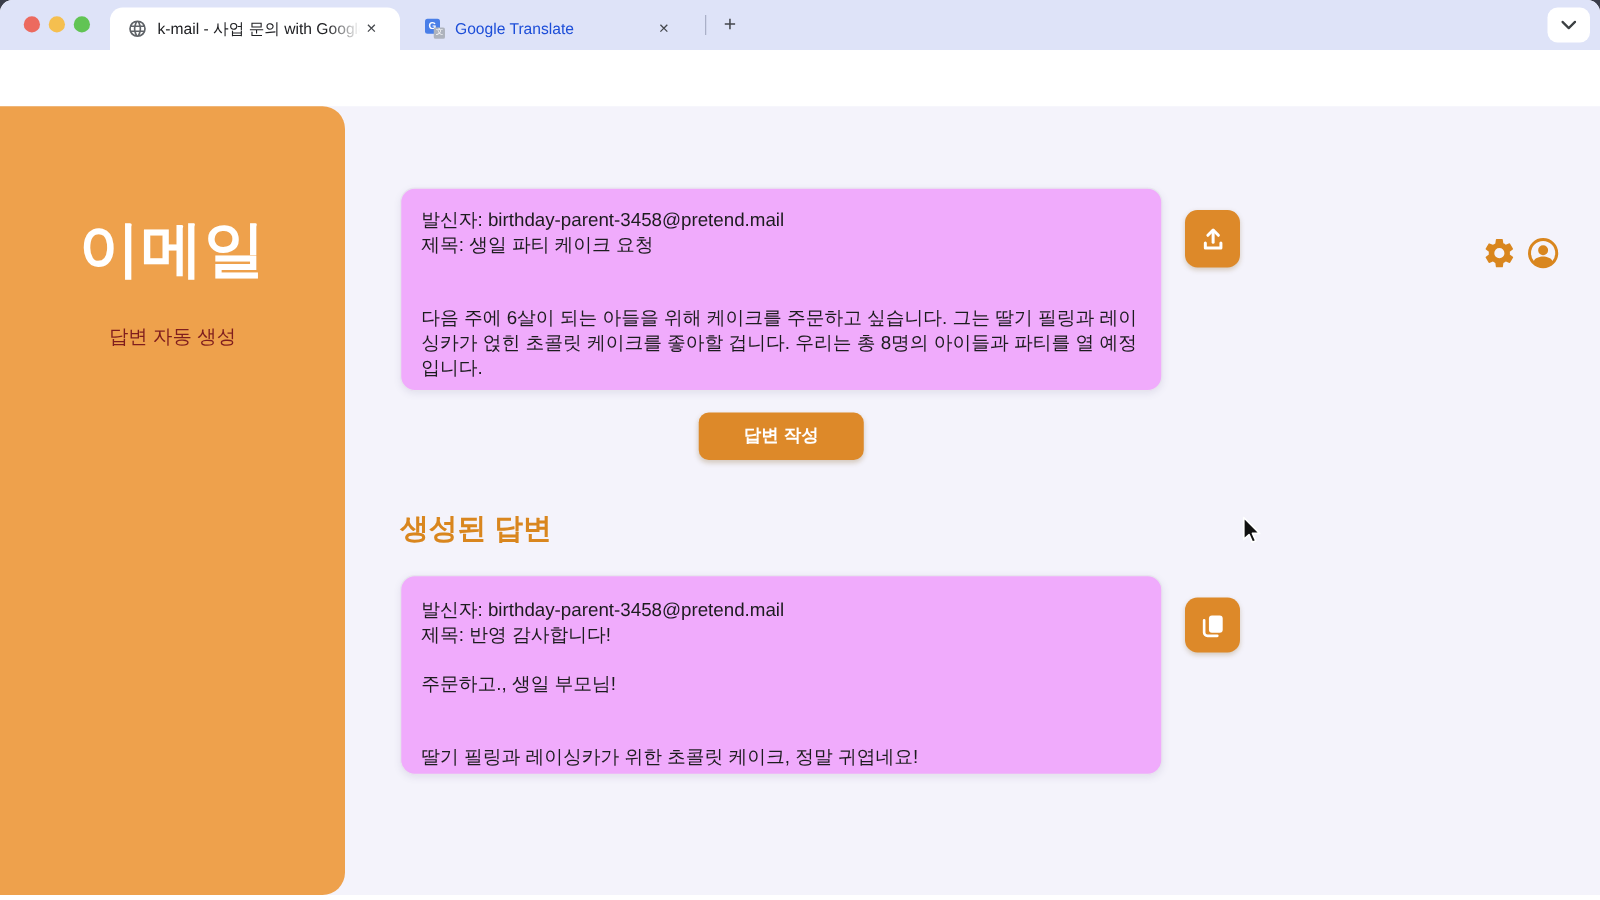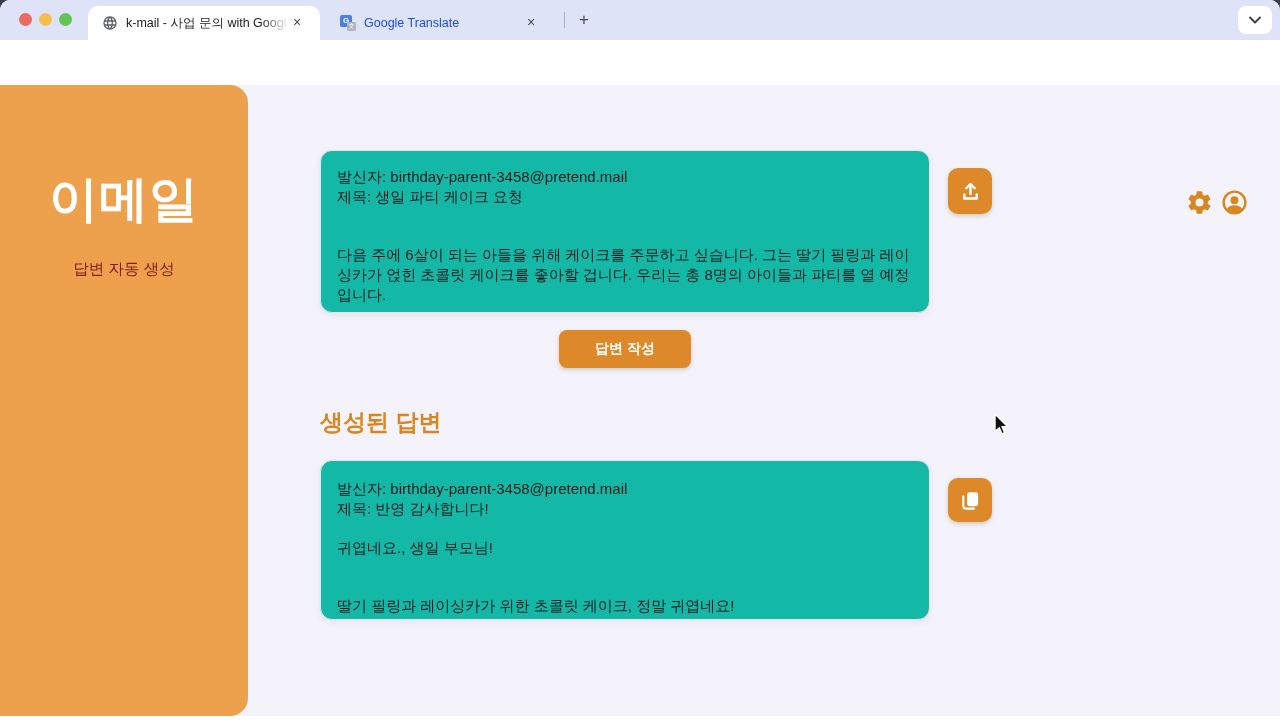--- a/index.html
+++ b/index.html
@@ -39,29 +39,29 @@
   .star { position:absolute; left:1108px; top:52px; width:21px; height:21px; }
   .puzzle { position:absolute; left:1158px; top:52px; width:21px; height:21px; }
   .tb-sep { position:absolute; left:1196px; top:52px; width:1px; height:21px; background:#d5d8e0; }
   .avatar { position:absolute; left:1209px; top:49px; width:27px; height:27px; border-radius:50%;
             background:radial-gradient(circle at 50% 38%, #e8d8c4 0 34%, #98a6b2 35% 70%, #6b7886 71%); border:1px solid #cfd4dd; }
   .kebab { position:absolute; left:1252px; top:52px; width:20px; height:21px; display:flex; flex-direction:column; align-items:center; justify-content:center; gap:3px; }
   .kebab i { width:3.4px; height:3.4px; border-radius:50%; background:#5f6368; }
 
   
   .page { position:absolute; left:0; top:85px; width:1280px; height:631px; background:#f4f3fb; }
-  .sidebar { position:absolute; left:0; top:0; width:248px; height:631px; background:#eea14c; border-radius:0 18px 18px 0; text-align:center; }
+  .sidebar { position:absolute; left:0; top:0; width:276px; height:631px; background:#eea14c; border-radius:0 18px 18px 0; text-align:center; }
   .sidebar-title { margin-top:82px; font-size:49px; font-weight:800; color:#ffffff; letter-spacing:1px; }
   .sidebar-subtitle { margin-top:26px; font-size:15.5px; color:#7f1d1d; }
 
   .page-icon { position:absolute; }
   .gear-btn { left:1186px; top:104px; width:27px; height:27px; }
   .profile-btn { left:1220px; top:103px; width:29px; height:29px; }
 
-  .card { position:absolute; left:320px; width:610px; background:#14b8a6; border:1px solid #e7e5ee; border-radius:12px;
+  .card { position:absolute; left:320px; width:610px; background:#f0abfc; border:1px solid #e7e5ee; border-radius:12px;
           box-shadow:0 2px 6px rgba(90,80,130,0.10); padding:16px; overflow:hidden; }
   .card-incoming { top:65px; height:163px; }
   .card-reply { top:375px; height:160px; padding-top:18px; }
   .eline { font-size:15px; line-height:20px; color:#1c1c1e; }
   .blankline { height:19px; }
 
   .sq-btn { position:absolute; width:44px; height:44px; background:#dd8929; border:none; border-radius:10px;
             display:flex; align-items:center; justify-content:center; box-shadow:0 2px 4px rgba(120,80,10,0.25); cursor:pointer; }
   .upload-btn { left:948px; top:83px; height:46px; }
   .copy-btn { left:948px; top:393px; }
@@ -185,21 +185,21 @@
     </button>
 
     <button class="generate-btn">답변 작성</button>
 
     <h2 class="reply-heading">생성된 답변</h2>
 
     <div class="card card-reply">
       <div class="eline">발신자: birthday-parent-3458@pretend.mail</div>
       <div class="eline">제목: 반영 감사합니다!</div>
       <div class="blankline"></div>
-      <div class="eline">귀엽네요., 생일 부모님!</div>
+      <div class="eline">주문하고., 생일 부모님!</div>
       <div class="blankline"></div>
       <div class="blankline"></div>
       <div class="eline">딸기 필링과 레이싱카가 위한 초콜릿 케이크, 정말 귀엽네요!</div>
     </div>
 
     <button class="sq-btn copy-btn">
       <svg width="23" height="23" viewBox="0 0 24 24">
           <rect x="8.5" y="3.5" width="11.5" height="14.5" rx="2.5" fill="#ffffff"></rect>
           <path d="M4.5 7.5v10.2a2.8 2.8 0 0 0 2.8 2.8h8.2" fill="none" stroke="#ffffff" stroke-width="2.2" stroke-linecap="round"></path>
         </svg>

